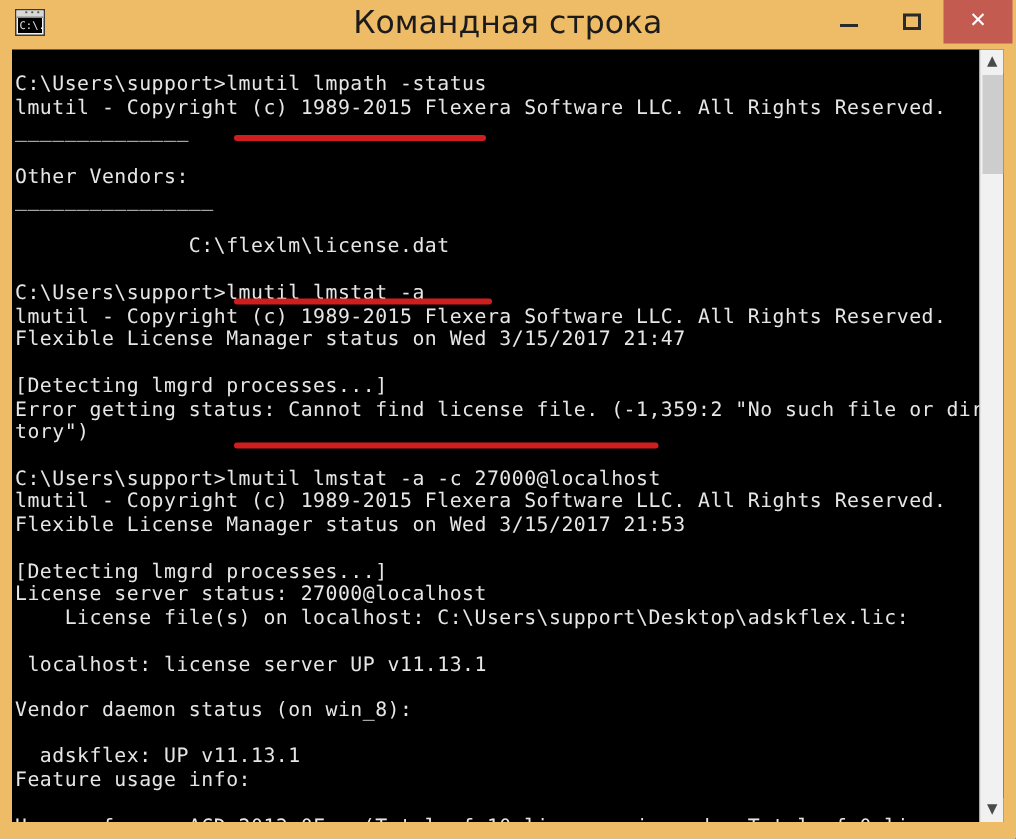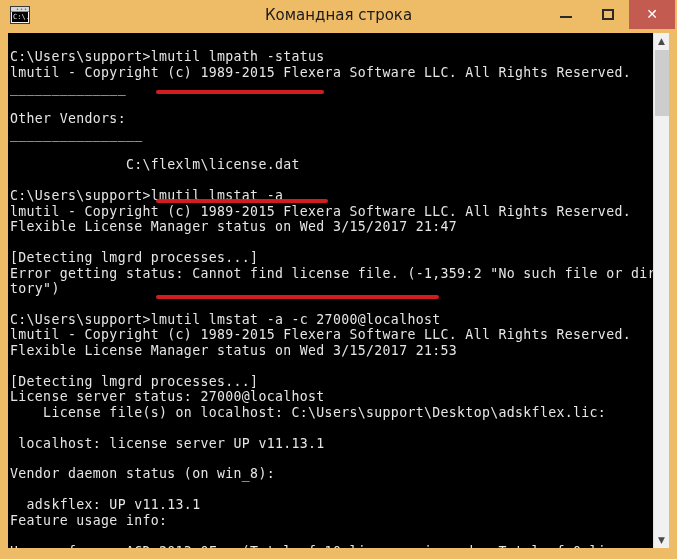--- a/index.html
+++ b/index.html
@@ -73,21 +73,21 @@
   }
 
   #window-title {
     position: absolute;
     left: 0; top: 0;
     width: 677px;
     height: 31px;
     line-height: 31px;
     text-align: center;
     font-family: "DejaVu Sans", sans-serif;
-    font-size: 15px;
+    font-size: 21px;
     color: #1b1b1b;
     pointer-events: none;
   }
 
   .win-btn {
     position: absolute;
     top: 0;
     height: 29px;
     width: 42px;
     cursor: default;

